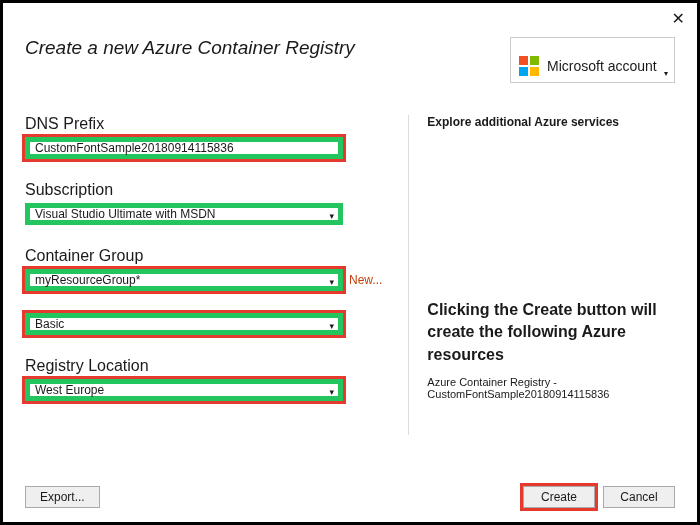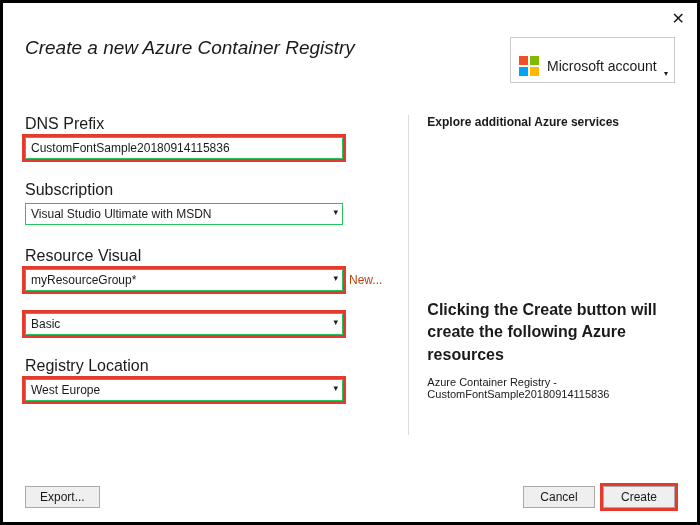--- a/index.html
+++ b/index.html
@@ -15,21 +15,21 @@
   .mslogo .b{top:0;right:0;background:#7fba00;}
   .mslogo .c{bottom:0;left:0;background:#00a4ef;}
   .mslogo .d{bottom:0;right:0;background:#ffb900;}
   .account-btn .caret { position:absolute; right:6px; bottom:4px; font-size:8px; }
   .body { display: flex; padding: 32px 22px 0 22px; gap: 26px; }
   .left { flex: 1 1 50%; }
   .right { flex: 1 1 50%; border-left: 1px solid #ddd; padding-left: 18px; min-height: 320px; }
   .field { margin-bottom: 22px; }
   .flabel { font-size: 16px; margin-bottom: 4px; }
   .row { display: flex; align-items: center; gap: 2px; }
-  .textbox, .combo { width: 318px; height: 22px; border: 1px solid #22c55e; background: #fff; padding: 2px 5px; font-size: 12px; position: relative; display: flex; align-items: center; }
+  .textbox, .combo { width: 318px; height: 22px; border: 5px solid #22c55e; background: #fff; padding: 2px 5px; font-size: 12px; position: relative; display: flex; align-items: center; }
   .combo .arrow { position: absolute; right: 4px; top: 3px; font-size: 9px; }
   .hi { outline: 3px solid #e63a2e; }
   .linknew { color: #c2410c; font-size: 12px; cursor: pointer; margin-left: 4px; }
   .right h3 { font-size: 12px; font-weight: 700; margin: 0 0 170px 0; }
   .right h4 { font-size: 16px; font-weight: 700; margin: 0 0 10px 0; line-height: 1.4; }
   .rtext { font-size: 11px; }
   .footer { position: absolute; bottom: 14px; left: 22px; right: 22px; display: flex; justify-content: space-between; align-items: flex-end; }
   .btn { border: 1px solid #aaa; background: #efefef; padding: 3px 14px; font-size: 12px; cursor: pointer; min-width: 72px; text-align: center; }
   .btn-group { display: flex; gap: 8px; }
   .btn.hi { outline: 3px solid #e63a2e; }
@@ -66,21 +66,21 @@
 
       <div class="field">
         <div class="flabel">Subscription</div>
         <div class="combo">
           <span>Visual Studio Ultimate with MSDN</span>
           <span class="arrow">▾</span>
         </div>
       </div>
 
       <div class="field">
-        <div class="flabel">Resource Visual</div>
+        <div class="flabel">Container Group</div>
         <div class="row">
           <div class="combo hi">
             <span>myResourceGroup*</span>
             <span class="arrow">▾</span>
           </div>
           <span class="linknew">New...</span>
         </div>
       </div>
 
       <div class="field">
@@ -103,17 +103,17 @@
     <div class="right">
       <h3>Explore additional Azure services</h3>
       <h4>Clicking the Create button will create the following Azure resources</h4>
       <div class="rtext">Azure Container Registry - CustomFontSample20180914115836</div>
     </div>
   </div>
 
   <div class="footer">
     <div class="btn">Export...</div>
     <div class="btn-group">
+      <div class="btn hi">Create</div>
       <div class="btn">Cancel</div>
-      <div class="btn hi">Create</div>
     </div>
   </div>
 </div>
 
 </body></html>

